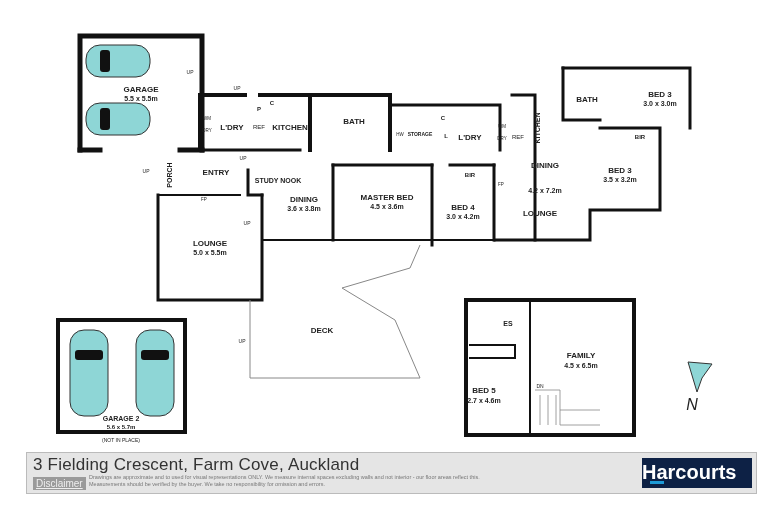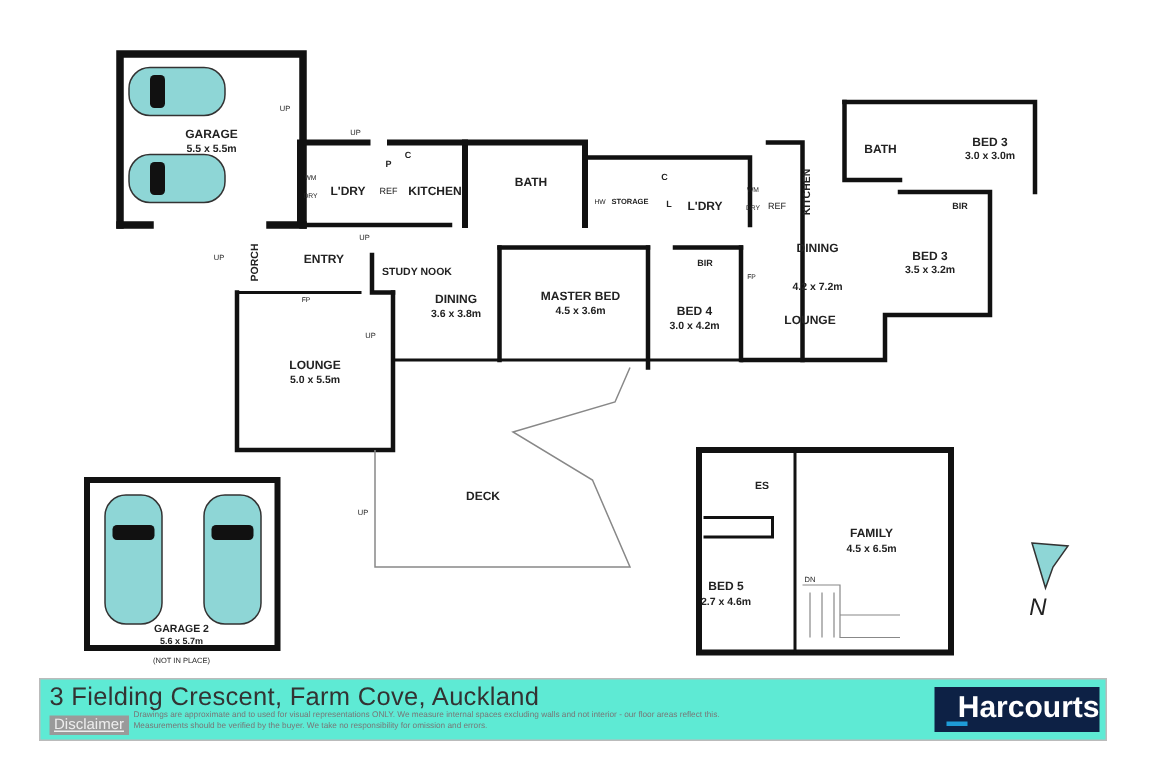--- a/index.html
+++ b/index.html
@@ -1,24 +1,24 @@
 <!DOCTYPE html>
 <html><head>
 <meta charset="utf-8">
 <style>
   html,body{margin:0;padding:0;background:#fff;}
   body{width:768px;height:512px;position:relative;overflow:hidden;font-family:"Liberation Sans",sans-serif;}
   svg{position:absolute;left:0;top:0;}
   .lbl{font-family:"Liberation Sans",sans-serif;font-weight:bold;fill:#222;text-anchor:middle;}
   .sm{font-family:"Liberation Sans",sans-serif;fill:#222;text-anchor:middle;}
-  .footer{position:absolute;left:26px;top:452px;width:710px;height:40px;border:1px solid #bbb;background:#5eead4;}
+  .footer{position:absolute;left:26px;top:452px;width:710px;height:40px;border:1px solid #bbb;background:#e5e5e5;padding-left:19px;}
   .addr{position:absolute;left:6px;top:2px;font-size:17px;color:#333;letter-spacing:0.2px;}
   .disc-tag{position:absolute;left:6px;top:24px;background:#9a9a9a;color:#eee;font-size:10px;padding:1px 3px;text-decoration:underline;}
   .disc-text{position:absolute;left:62px;top:21px;font-size:5.5px;color:#777;line-height:7px;width:420px;}
-  .logo{position:absolute;right:4px;top:5px;width:110px;height:30px;background:#0d2145;color:#fff;font-weight:bold;font-size:20px;text-align:right;line-height:29px;}
+  .logo{position:absolute;right:4px;top:5px;width:110px;height:30px;background:#0d2145;color:#fff;font-weight:bold;font-size:20px;text-align:left;line-height:29px;}
   .logo .bar{position:absolute;left:8px;bottom:4px;width:14px;height:3px;background:#1e9bd7;}
 </style>
 </head>
 <body>
 
 <svg width="768" height="450" viewBox="0 0 768 450">
   <g stroke="#111" fill="none" stroke-linecap="square">
 
     <path d="M80 150 V36 H202 V150" stroke-width="5"></path>
     <path d="M80 150 H100 M180 150 H202" stroke-width="5"></path>

